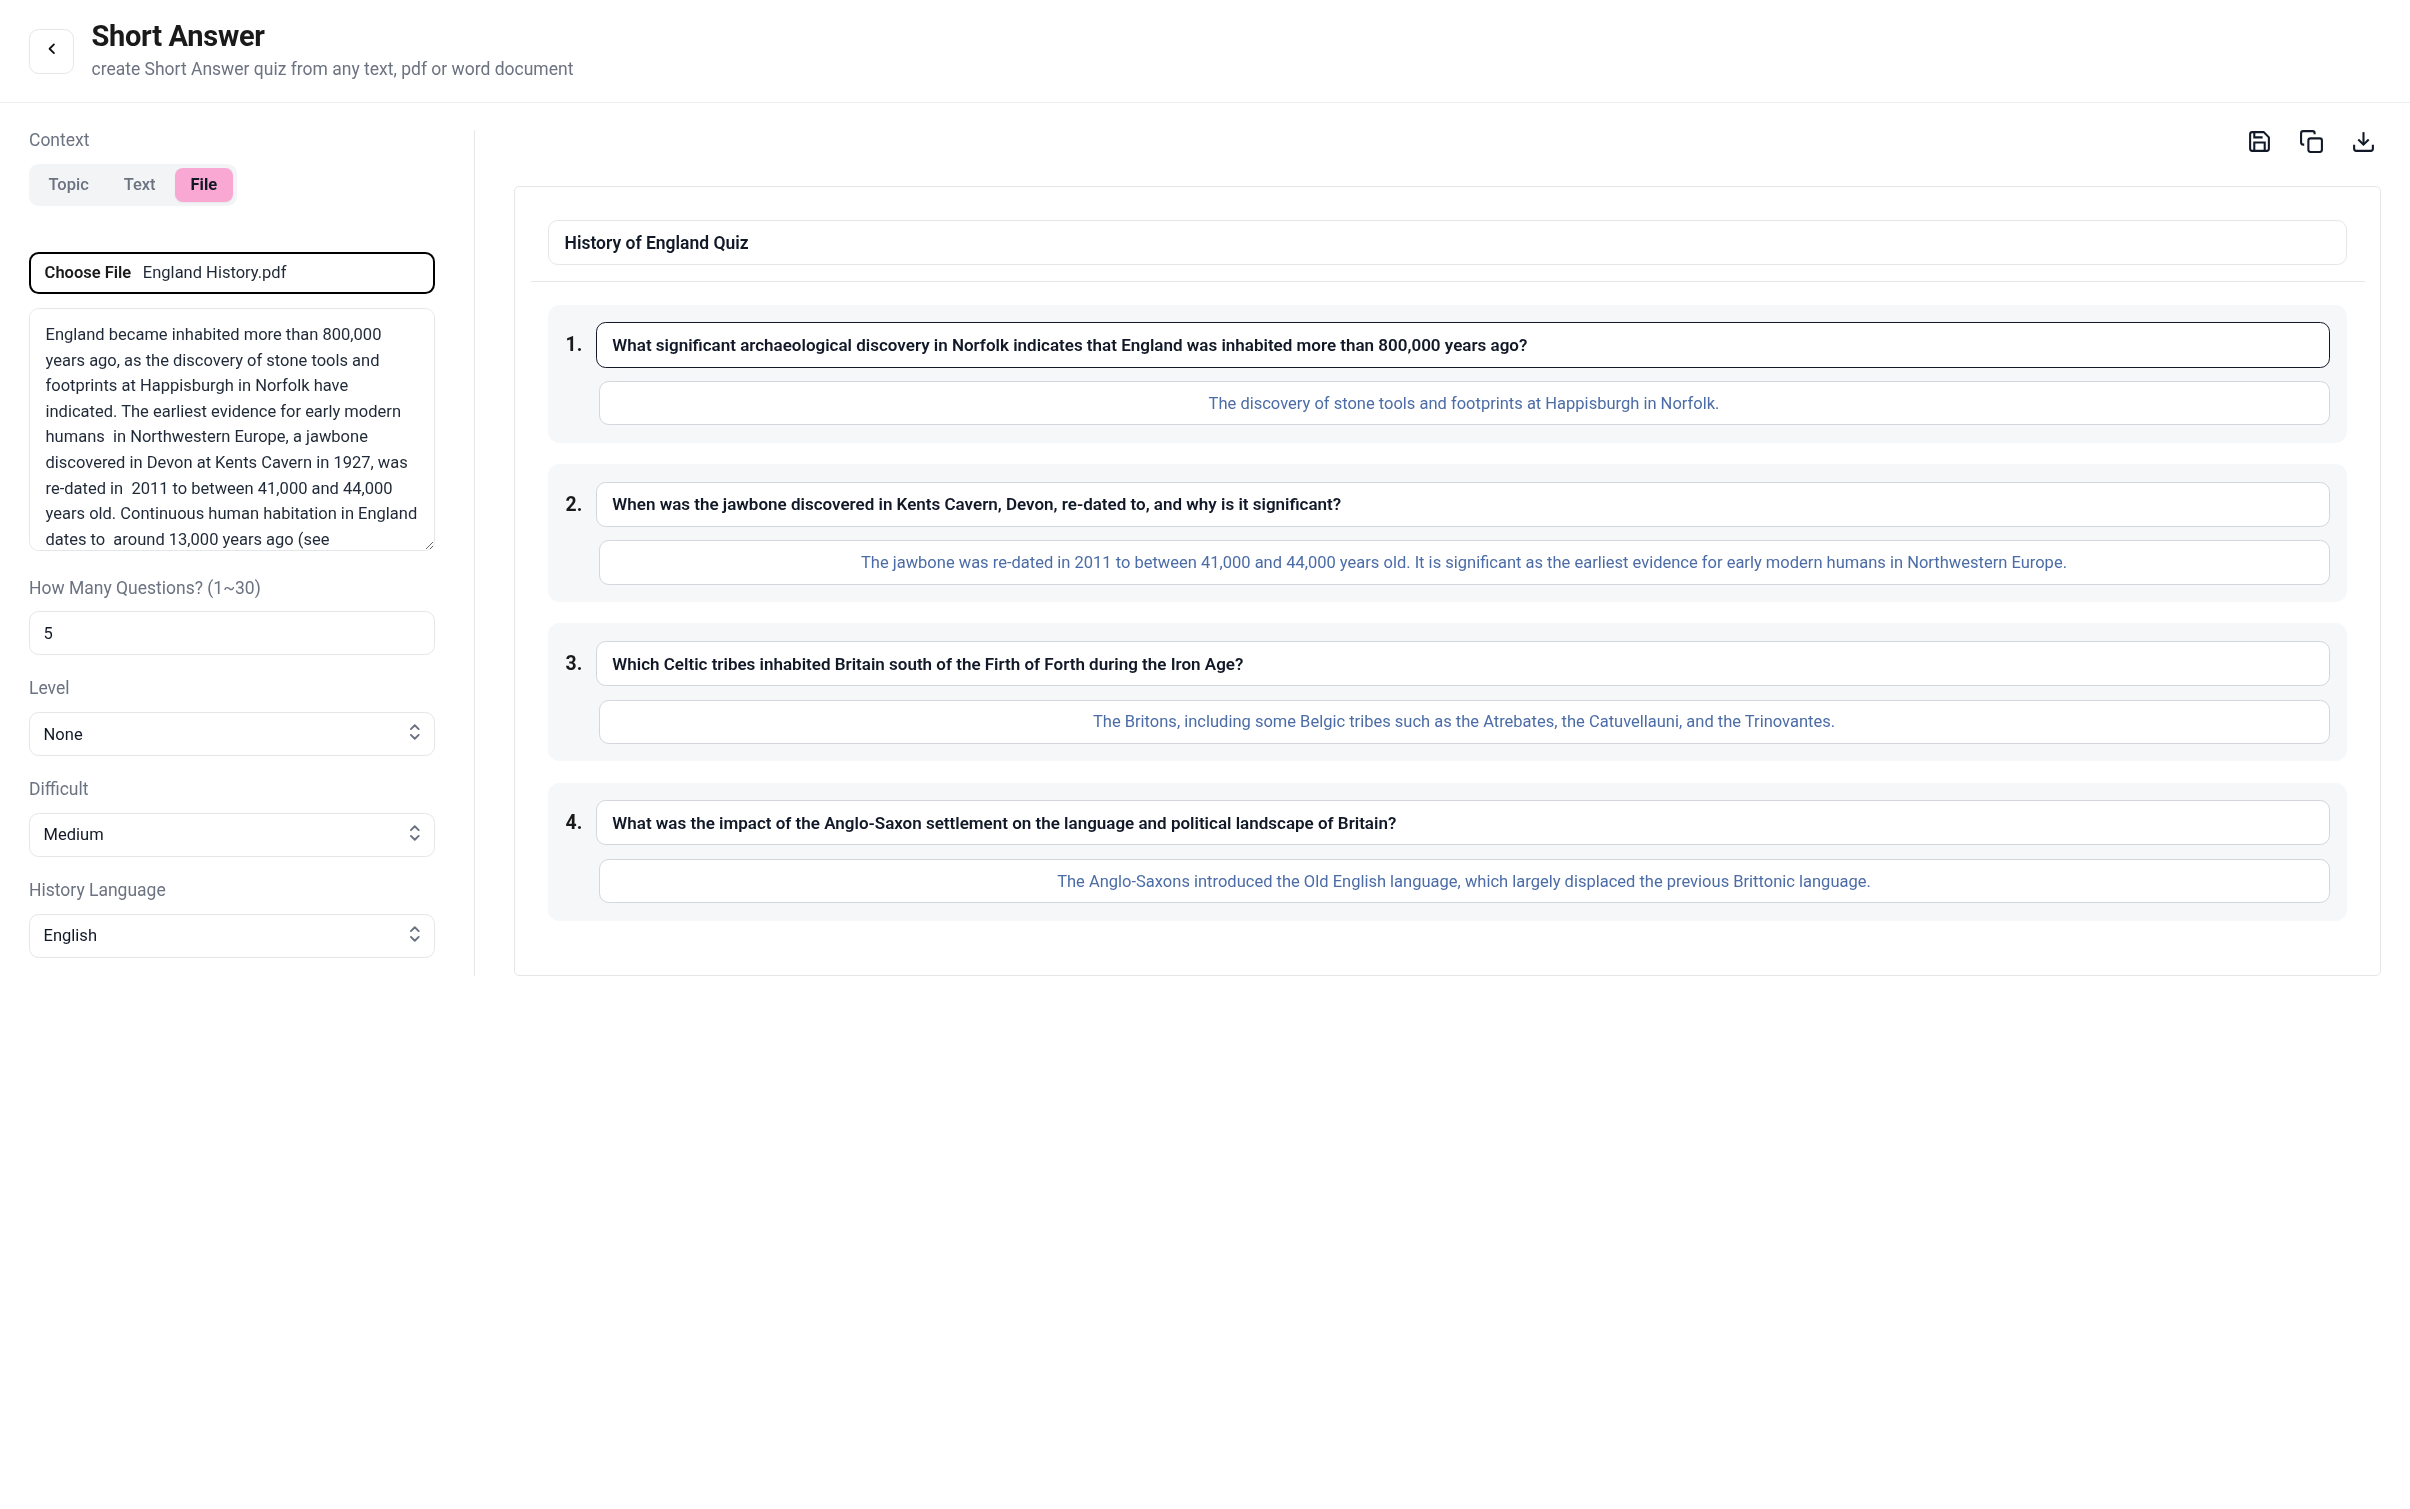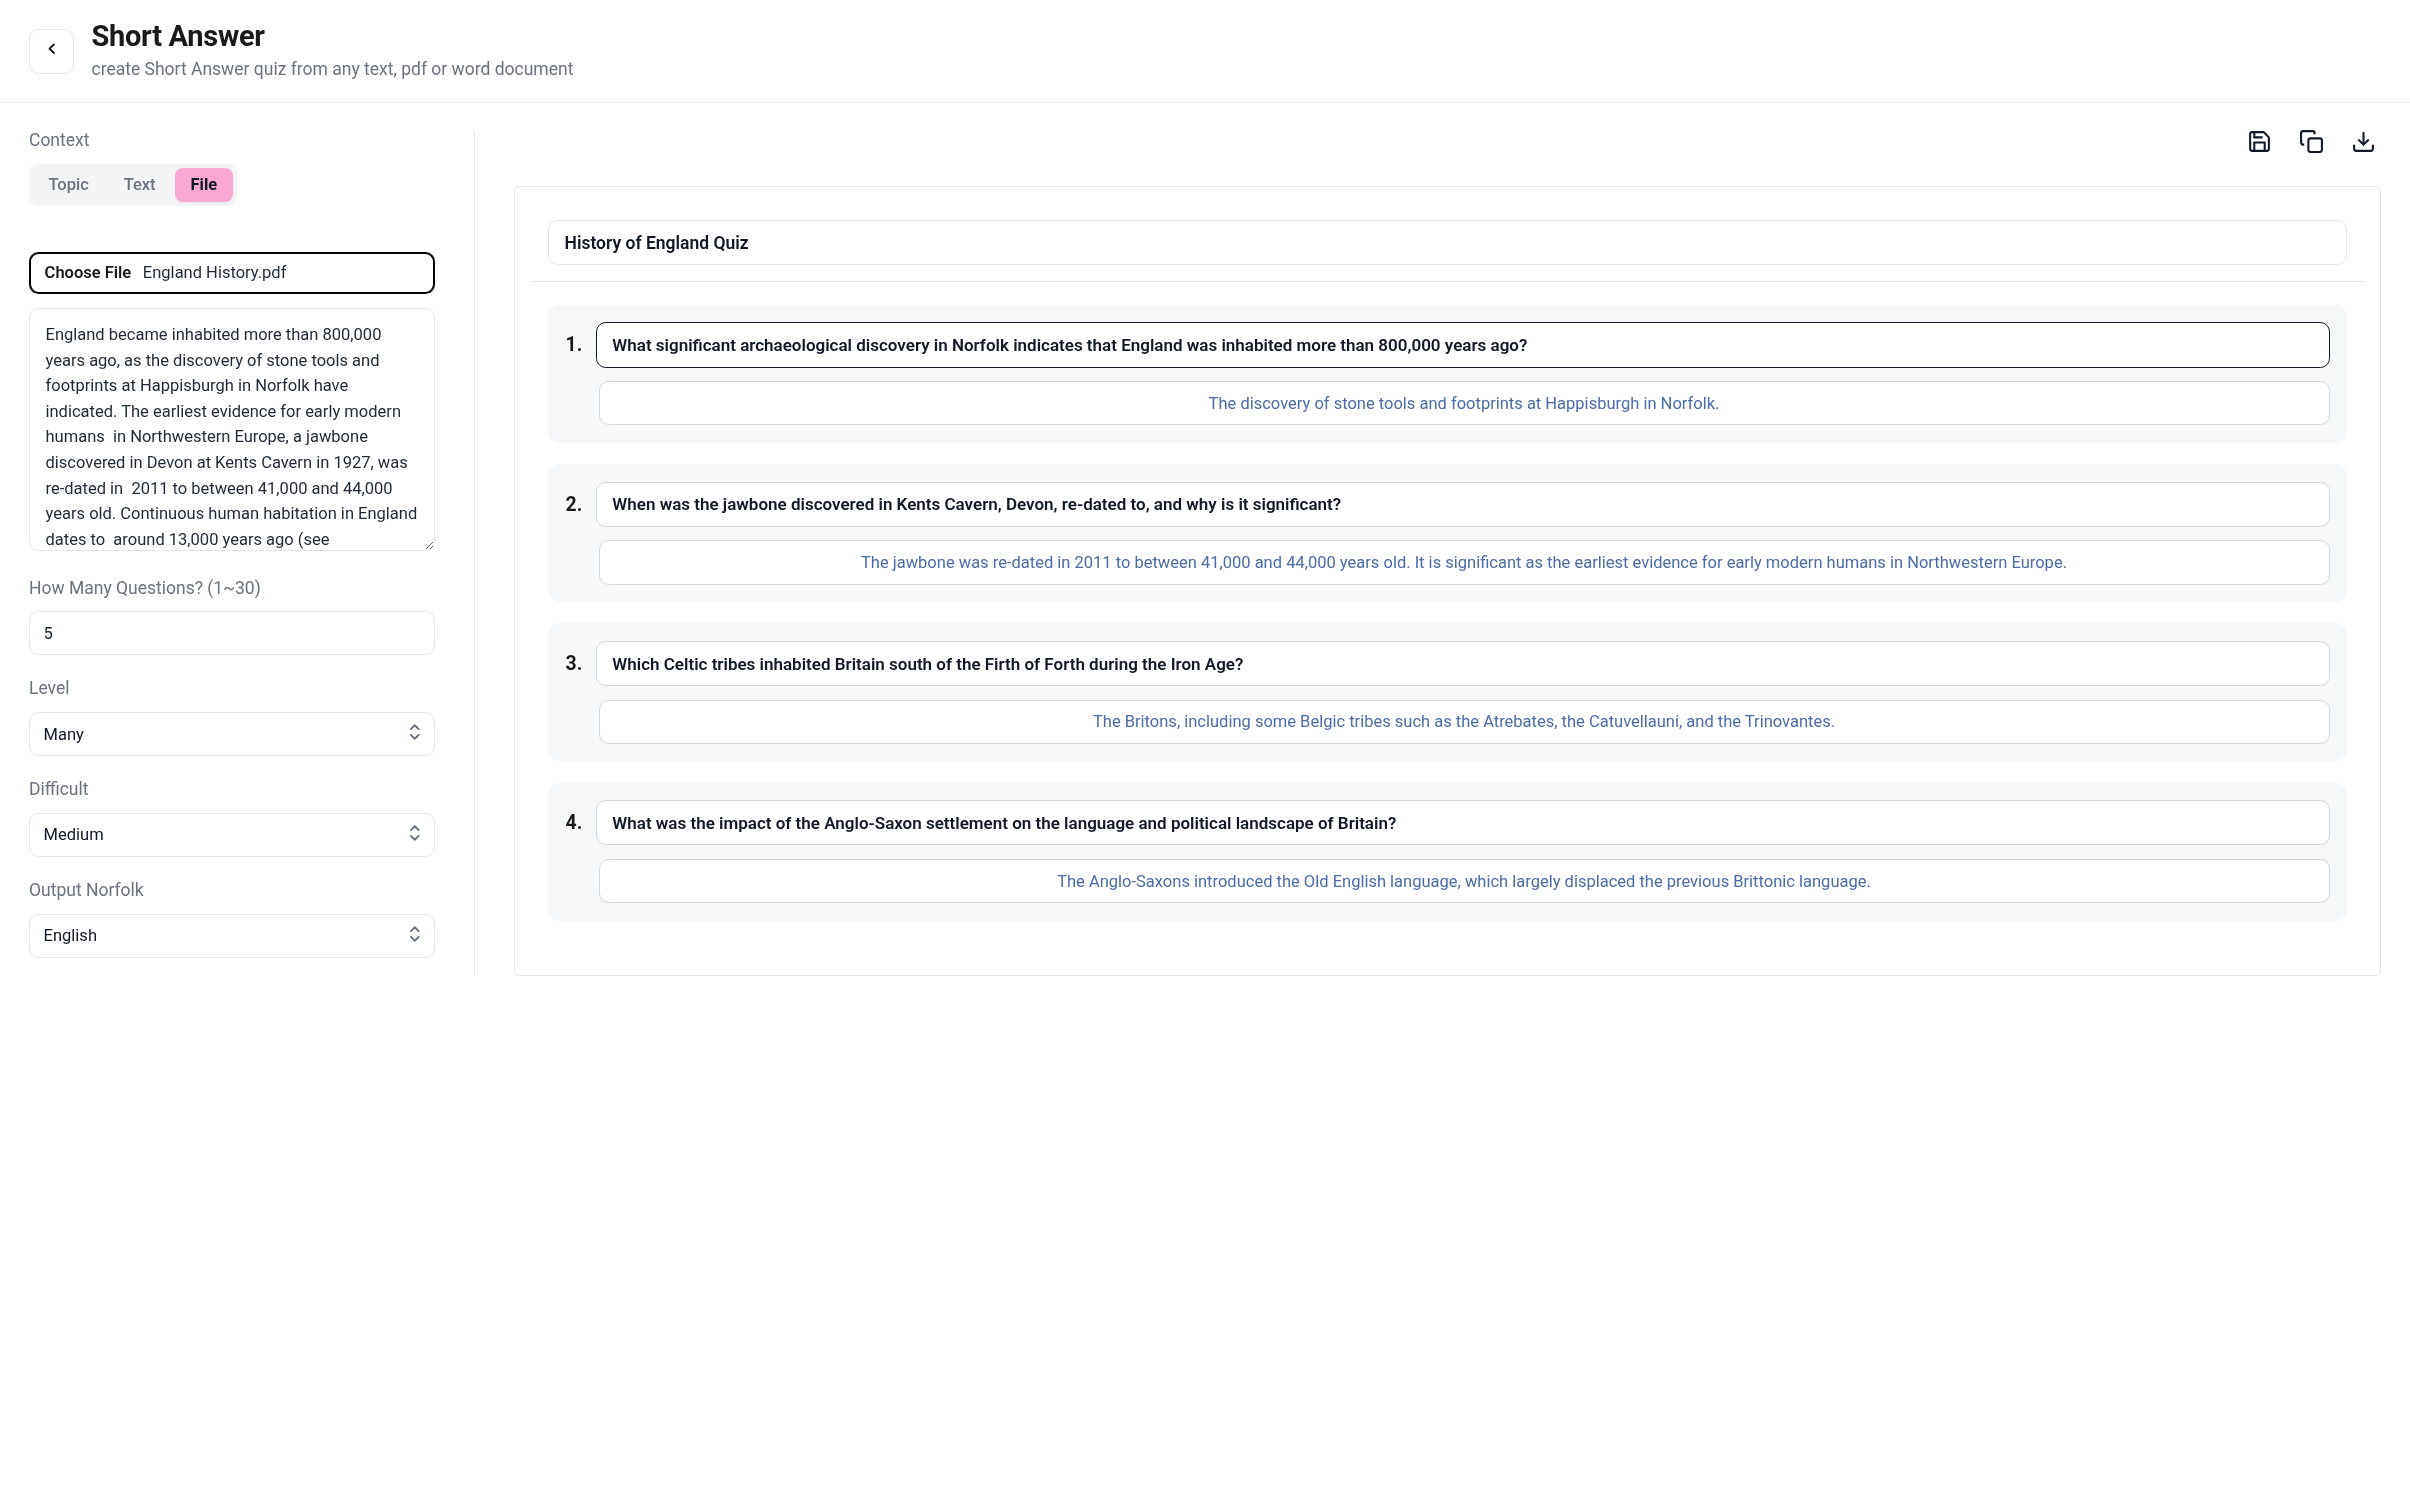--- a/index.html
+++ b/index.html
@@ -293,21 +293,21 @@
     </div>
 
     <div class="field-block">
       <div class="section-label">How Many Questions? (1~30)</div>
       <input class="form-input" type="text" value="5" style="">
     </div>
 
     <div>
       <div class="section-label">Level</div>
       <div class="select-wrap">
-        <div class="form-select">Many</div>
+        <div class="form-select">None</div>
         <span class="chevrons">
           <svg width="13.6" height="17.5" viewBox="0 0 14 18" fill="none" stroke="currentColor" stroke-width="2" stroke-linecap="round" stroke-linejoin="round">
               <polyline points="3 6 7 2 11 6"></polyline>
               <polyline points="3 12 7 16 11 12"></polyline>
             </svg>
         </span>
       </div>
     </div>
 
     <div>
@@ -317,21 +317,21 @@
         <span class="chevrons">
           <svg width="13.6" height="17.5" viewBox="0 0 14 18" fill="none" stroke="currentColor" stroke-width="2" stroke-linecap="round" stroke-linejoin="round">
               <polyline points="3 6 7 2 11 6"></polyline>
               <polyline points="3 12 7 16 11 12"></polyline>
             </svg>
         </span>
       </div>
     </div>
 
     <div>
-      <div class="section-label">Output Norfolk</div>
+      <div class="section-label">History Language</div>
       <div class="select-wrap" style="margin-bottom:0;">
         <div class="form-select">English</div>
         <span class="chevrons">
           <svg width="13.6" height="17.5" viewBox="0 0 14 18" fill="none" stroke="currentColor" stroke-width="2" stroke-linecap="round" stroke-linejoin="round">
               <polyline points="3 6 7 2 11 6"></polyline>
               <polyline points="3 12 7 16 11 12"></polyline>
             </svg>
         </span>
       </div>
     </div>

